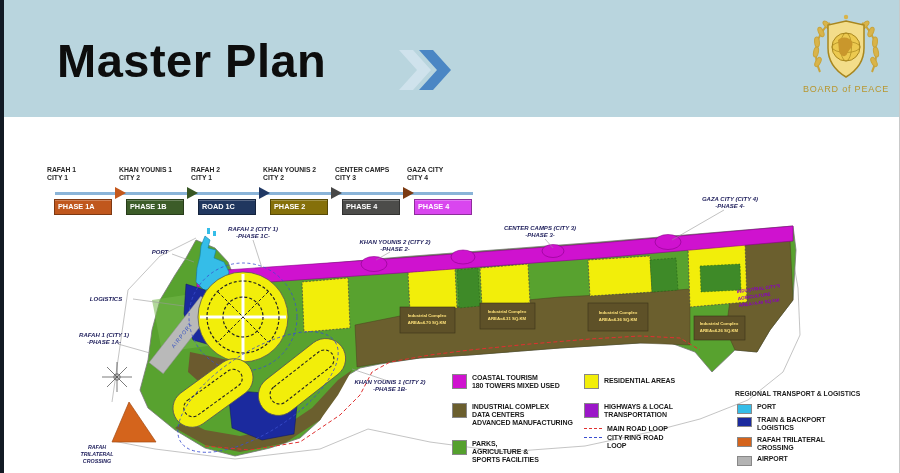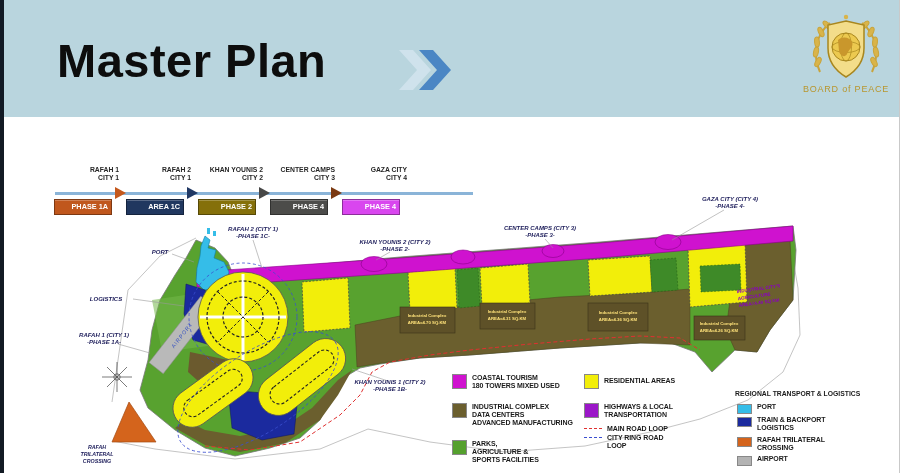--- a/index.html
+++ b/index.html
@@ -8,21 +8,21 @@
   .edge-left{position:absolute;left:0;top:0;width:4px;height:473px;background:#121a24;}
   .edge-right{position:absolute;right:0;top:0;width:1px;height:473px;background:#c9c9c9;}
   .header{position:absolute;left:0;top:0;width:900px;height:117px;background:#b9d5de;}
   .title{position:absolute;left:57px;top:33px;font-size:47px;font-weight:700;color:#0d0d0d;letter-spacing:0.5px;}
   .chevrons{position:absolute;left:393px;top:48px;}
   .logo{position:absolute;left:800px;top:10px;}
   
   .timeline{position:absolute;left:47px;top:164px;width:432px;height:52px;}
   .tl-line{position:absolute;left:8px;top:28px;width:418px;height:2.5px;background:#8ab4d8;}
   .tl-grid{position:absolute;left:0;top:0;display:grid;grid-template-columns:repeat(6,72px);}
-  .tl-item{position:relative;width:72px;height:52px;text-align:right;}
+  .tl-item{position:relative;width:72px;height:52px;text-align:left;}
   .tl-name{font-size:6.8px;font-weight:700;color:#262626;line-height:8px;padding-top:2px;}
   .tl-chip{position:absolute;left:50%;transform:translateX(-50%);top:35px;min-width:50px;padding:0 3px;height:14px;
            line-height:14px;font-size:7.3px;font-weight:700;color:#fff;border:1px solid rgba(0,0,0,0.35);
            box-shadow:inset 0 1px 0 rgba(255,255,255,0.25);}
   .tl-arrow{position:absolute;right:-7px;top:22.5px;width:0;height:0;border-top:6.5px solid transparent;
             border-bottom:6.5px solid transparent;border-left:11px solid #000;z-index:2;}
   
   .leg-item{position:absolute;display:flex;gap:5px;align-items:flex-start;}
   .leg-sw{width:13px;height:13px;flex:0 0 13px;border:0.5px solid #888;}
   .leg-txt{font-size:7px;font-weight:600;color:#1a1a1a;line-height:8px;letter-spacing:-0.1px;}
@@ -75,23 +75,29 @@
   <div class="timeline">
     <div class="tl-line"></div>
     <div class="tl-grid">
       <div class="tl-item">
         <div class="tl-name"><span>RAFAH 1</span><br>
           <span>CITY 1</span></div>
         <div class="tl-chip" style="background: rgb(192, 87, 29);">PHASE 1A</div>
         <span class="tl-arrow" style="border-left-color: rgb(196, 88, 28);"></span>
       </div>
       <div class="tl-item">
+        <div class="tl-name"><span>KHAN YOUNIS 1</span><br>
+          <span>CITY 2</span></div>
+        <div class="tl-chip" style="background: rgb(60, 92, 40);">PHASE 1B</div>
+        <span class="tl-arrow" style="border-left-color: rgb(55, 86, 35);"></span>
+      </div>
+      <div class="tl-item">
         <div class="tl-name"><span>RAFAH 2</span><br>
           <span>CITY 1</span></div>
-        <div class="tl-chip" style="background: rgb(32, 55, 95);">AREA 1C</div>
+        <div class="tl-chip" style="background: rgb(32, 55, 95);">ROAD 1C</div>
         <span class="tl-arrow" style="border-left-color: rgb(32, 56, 100);"></span>
       </div>
       <div class="tl-item">
         <div class="tl-name"><span>KHAN YOUNIS 2</span><br>
           <span>CITY 2</span></div>
         <div class="tl-chip" style="background: rgb(133, 112, 10);">PHASE 2</div>
         <span class="tl-arrow" style="border-left-color: rgb(71, 71, 71);"></span>
       </div>
       <div class="tl-item">
         <div class="tl-name"><span>CENTER CAMPS</span><br>

